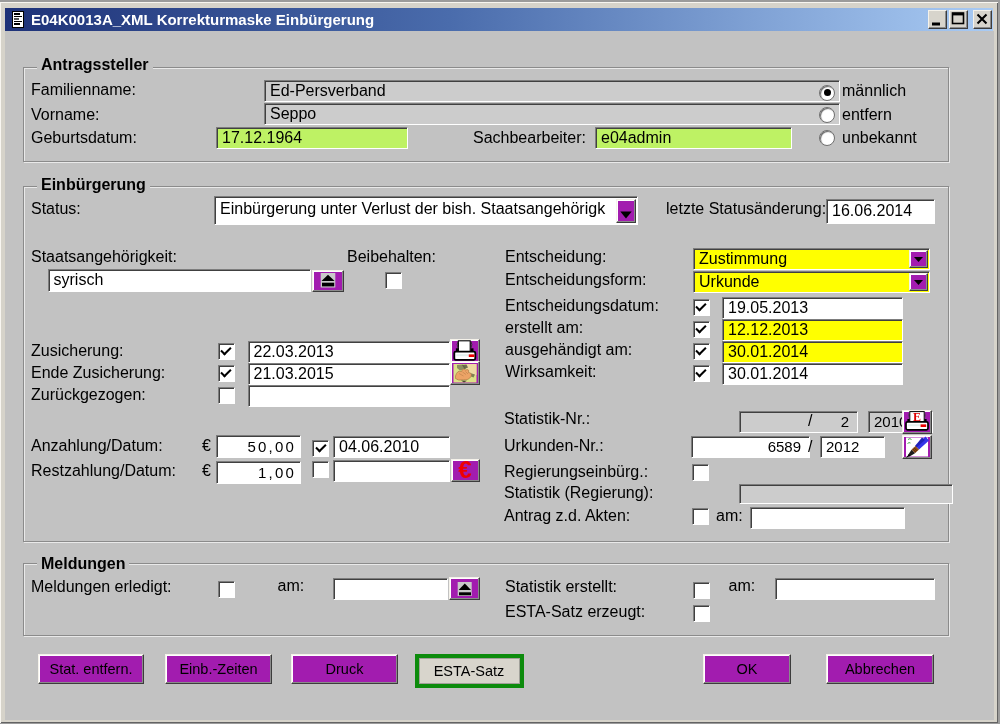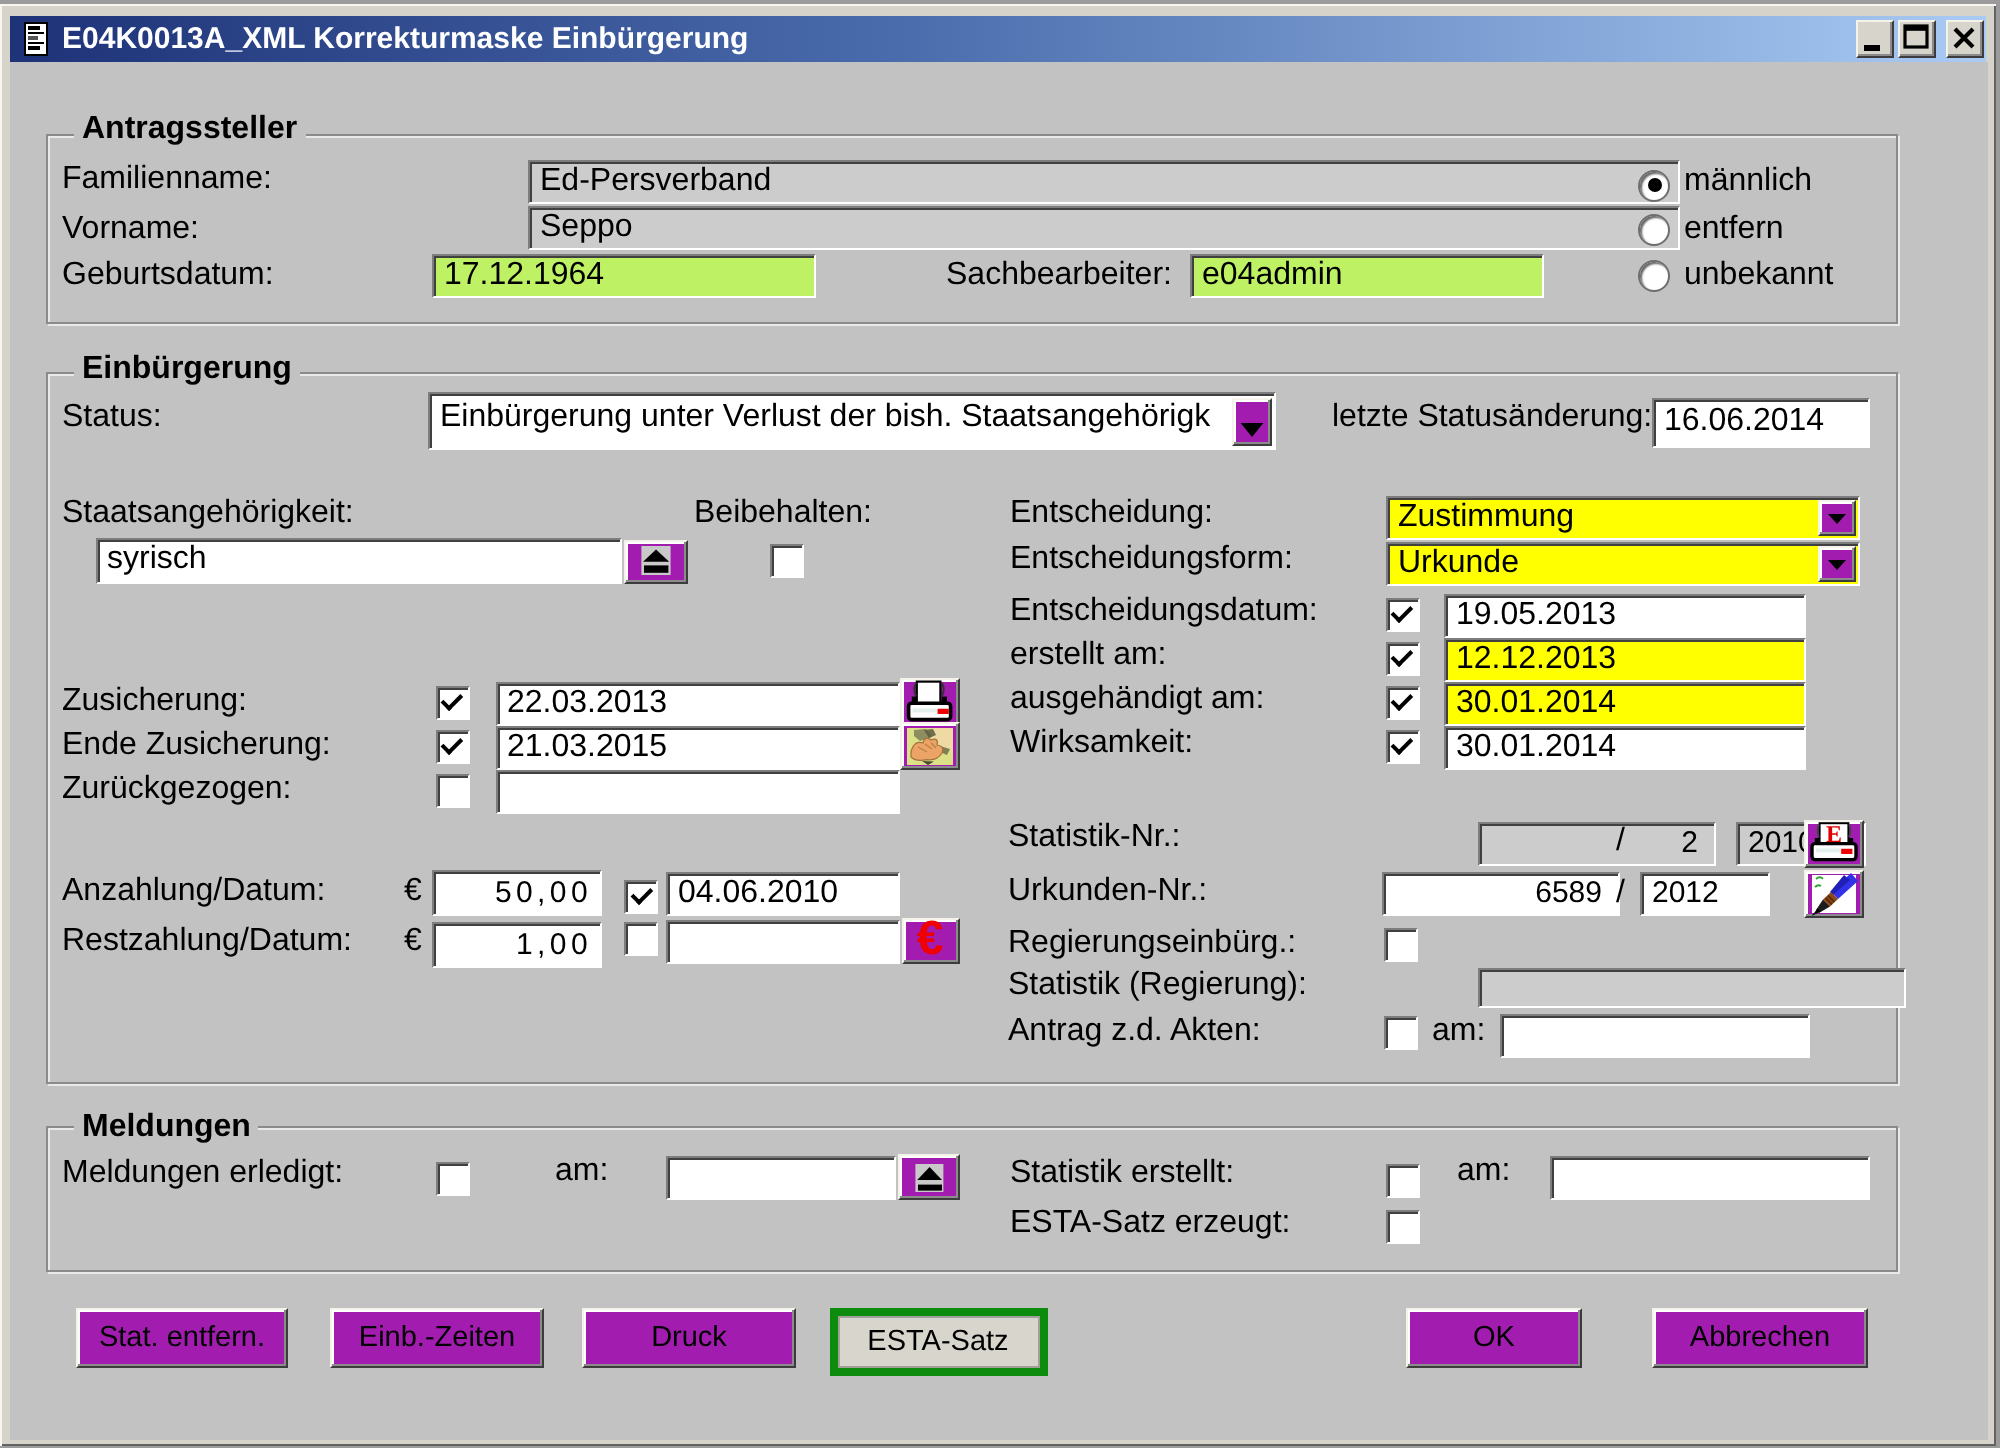--- a/index.html
+++ b/index.html
@@ -69,21 +69,21 @@
 <div class="abs grp" style="left:22.5px;top:67px;width:924.5px;height:93px"></div>
 <div class="abs leg" style="left:37px;top:56px">Antragssteller</div>
 
 <div class="abs lb" style="left:31px;top:80px">Familienname:</div>
 <div class="abs lb" style="left:31px;top:104.8px">Vorname:</div>
 <div class="abs lb" style="left:31px;top:127.5px">Geburtsdatum:</div>
 <div class="abs fld gray" style="left:216px;top:80px;width:576px;height:22px">Ed-Persverband</div>
 <div class="abs fld gray" style="left:216px;top:103px;width:576px;height:22px">Seppo</div>
 <div class="abs fld lgray" style="left:216px;top:127px;width:192px;height:22px">17.12.1964</div>
 <div class="abs lb" style="left:473px;top:128px">Sachbearbeiter:</div>
-<div class="abs fld lgray" style="left:595px;top:127px;width:177px;height:22px">e04admin</div>
+<div class="abs fld lgray" style="left:595px;top:127px;width:197px;height:22px">e04admin</div>
 
 <div class="abs rd" style="left:819px;top:84.5px">
     <div class="abs dot"></div>
   </div>
 <div class="abs lb" style="left:842px;top:81px">männlich</div>
 <div class="abs rd" style="left:819px;top:107px"></div>
 <div class="abs lb" style="left:842px;top:105px">entfern</div>
 <div class="abs rd" style="left:819px;top:130px"></div>
 <div class="abs lb" style="left:842px;top:128px">unbekannt</div>
 

